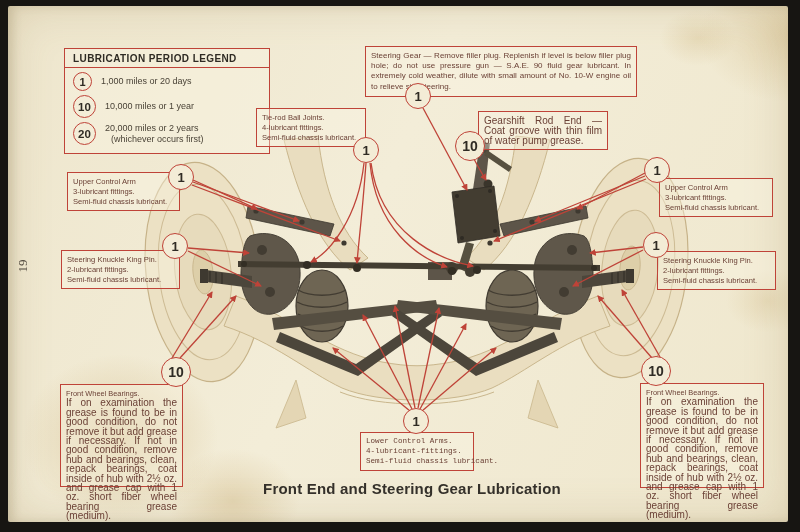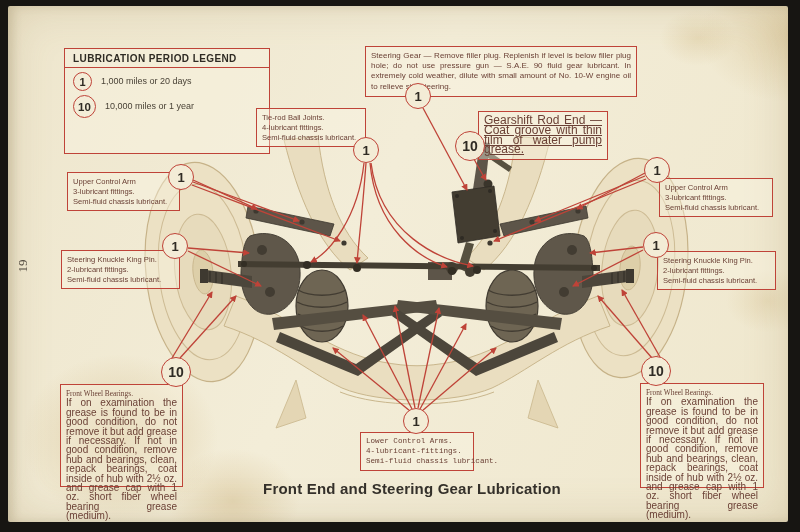--- a/index.html
+++ b/index.html
@@ -23,21 +23,21 @@
     border-radius:2px;
   }
   #diagram-svg{position:absolute;left:0;top:0;z-index:1;pointer-events:none;}
   .callout{
     position:absolute;z-index:2;border:1.6px solid var(--red);
     background:rgba(250,244,228,.40);padding:4px 5px;box-sizing:border-box;color:var(--ink);
   }
   .co-line{font-size:7.6px;line-height:9.8px;white-space:nowrap;}
   .co-text{font-size:8px;line-height:10.2px;text-align:justify;}
   .co-small{font-size:10px;line-height:9.4px;text-align:justify;}
-  .co-title{font-size:7.4px;line-height:9.4px;font-family:Liberation Serif, serif;}
+  .co-title{font-size:7.4px;line-height:9.4px;}
   .num-circle{
     position:absolute;z-index:3;border:1.7px solid var(--red);border-radius:50%;
     background:#f3ecd6;color:var(--dark);font-weight:bold;
     display:flex;align-items:center;justify-content:center;
     transform:translate(-50%,-50%);box-sizing:border-box;
   }
   .d26{width:26px;height:26px;font-size:13px;}
   .d30{width:30px;height:30px;font-size:14px;}
   
   #legend{position:absolute;left:64px;top:48px;width:206px;height:106px;z-index:2;
@@ -188,34 +188,41 @@
   <div id="legend">
     <div class="legend-title">LUBRICATION PERIOD LEGEND</div>
     <div class="legend-row">
       <span class="lc lc1">1</span>
       <span class="legend-label">1,000 miles or 20 days</span>
     </div>
     <div class="legend-row">
       <span class="lc lc2">10</span>
       <span class="legend-label">10,000 miles or 1 year</span>
     </div>
+    <div class="legend-row">
+      <span class="lc lc2">20</span>
+      <span class="legend-label">
+        <span>20,000 miles or 2 years</span><br>
+        <span style="padding-left:6px">(whichever occurs first)</span>
+      </span>
+    </div>
   </div>
 
   <div class="callout" style="left:365px;top:46px;width:272px;">
     <div class="co-text">Steering Gear — Remove filler plug. Replenish if level is below filler plug hole; do not use pressure gun — S.A.E. 90 fluid gear lubricant. In extremely cold weather, dilute with small amount of No. 10-W engine oil to relieve stiff steering.</div>
   </div>
 
   <div class="callout" style="left:256px;top:108px;width:110px;">
     <div class="co-line">Tie-rod Ball Joints.</div>
     <div class="co-line">4-lubricant fittings.</div>
     <div class="co-line">Semi-fluid chassis lubricant.</div>
   </div>
 
   <div class="callout" style="left:478px;top:111px;width:130px;">
-    <div class="co-text" style="font-size:12px;line-height:9.8px;text-decoration:underline;">Gearshift Rod End — Coat groove with thin film of water pump grease.</div>
+    <div class="co-text" style="font-size:10px;line-height:9.8px;">Gearshift Rod End — Coat groove with thin film of water pump grease.</div>
   </div>
 
   <div class="callout" style="left:67px;top:172px;width:113px;">
     <div class="co-line">Upper Control Arm</div>
     <div class="co-line">3-lubricant fittings.</div>
     <div class="co-line">Semi-fluid chassis lubricant.</div>
   </div>
 
   <div class="callout" style="left:61px;top:250px;width:119px;">
     <div class="co-line">Steering Knuckle King Pin.</div>

